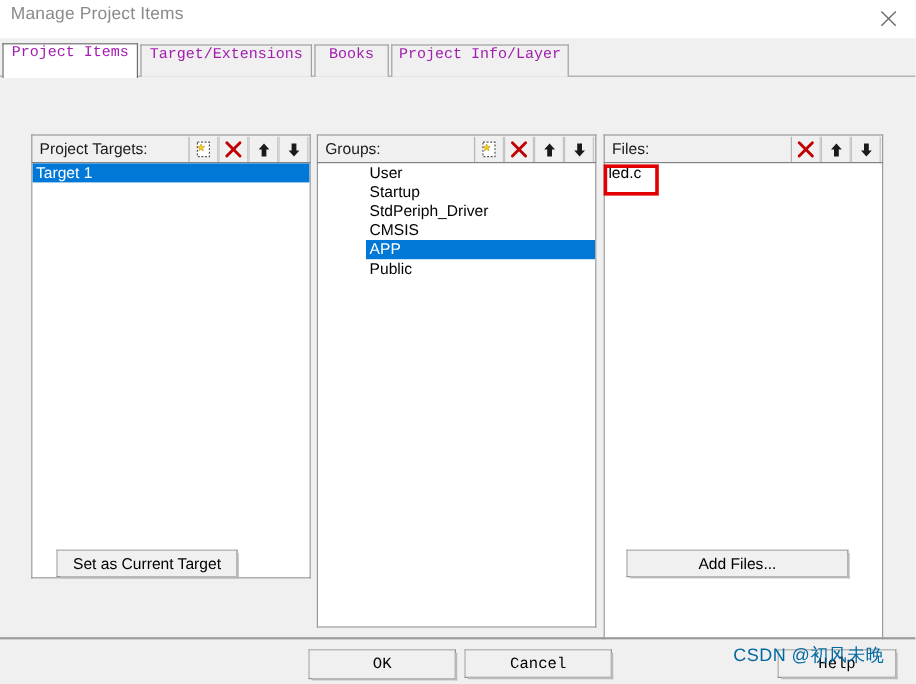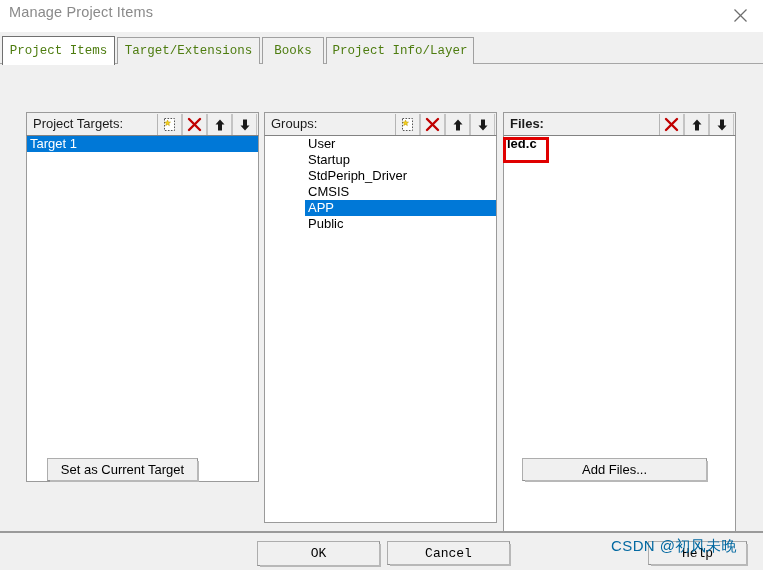--- a/index.html
+++ b/index.html
@@ -51,24 +51,24 @@
     background: #f0f0f0;
   }
   .tabstrip .tabline {
     position: absolute; left: 0; top: 26px;
     width: 763px; height: 1px;
     background: #a6a6a6;
   }
   .tab {
     position: absolute; top: 0;
     height: 27px;
-    display: flex; align-items: center; justify-content: center;
+    display: flex; justify-content: center;
     font-family: "Liberation Mono", monospace;
     font-size: 12.5px;
-    color: #4d7c0f;
+    color: #a21caf;
     background: #f0f0f0;
     border-left: 1px solid #a0a0a0;
     border-right: 1px solid #a0a0a0;
     border-top: 1px solid #a0a0a0;
     white-space: nowrap;
     cursor: default;
   }
   .tab.active {
     background: #ffffff;
     top: -1px;
@@ -284,21 +284,21 @@
       <div class="listbox" style="top:23px; width:233px; height:388px;padding-left:40px;">
         <div class="item">User</div>
         <div class="item">Startup</div>
         <div class="item">StdPeriph_Driver</div>
         <div class="item">CMSIS</div>
         <div class="item selected">APP</div>
         <div class="item">Public</div>
       </div>
     </div>
 
-    <div class="panel" style="left:503px; top:80px; width:233px; height:370px;font-weight:bold;">
+    <div class="panel" style="left:503px; top:80px; width:233px; height:370px;">
       <div class="panel-head" style="width:233px;">
         <div class="label">Files:</div>
         <div class="tool-row">
           <div class="tool-btn">
             <svg width="15" height="15" viewBox="0 0 15 15" aria-hidden="true">
               <line x1="2" y1="2" x2="13" y2="13" stroke="#c00000" stroke-width="2.4" stroke-linecap="round"></line>
               <line x1="13" y1="2" x2="2" y2="13" stroke="#c00000" stroke-width="2.4" stroke-linecap="round"></line>
             </svg>
           </div>
           <div class="tool-btn">

